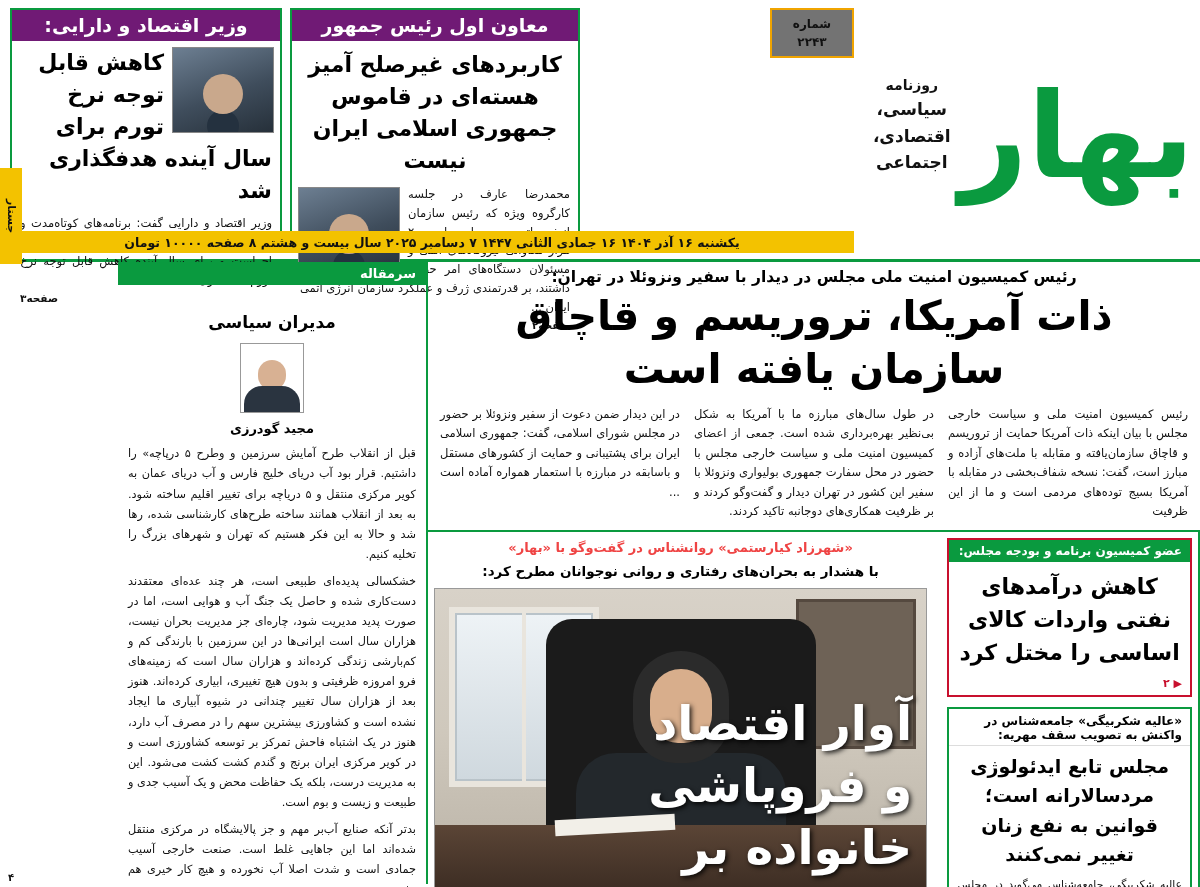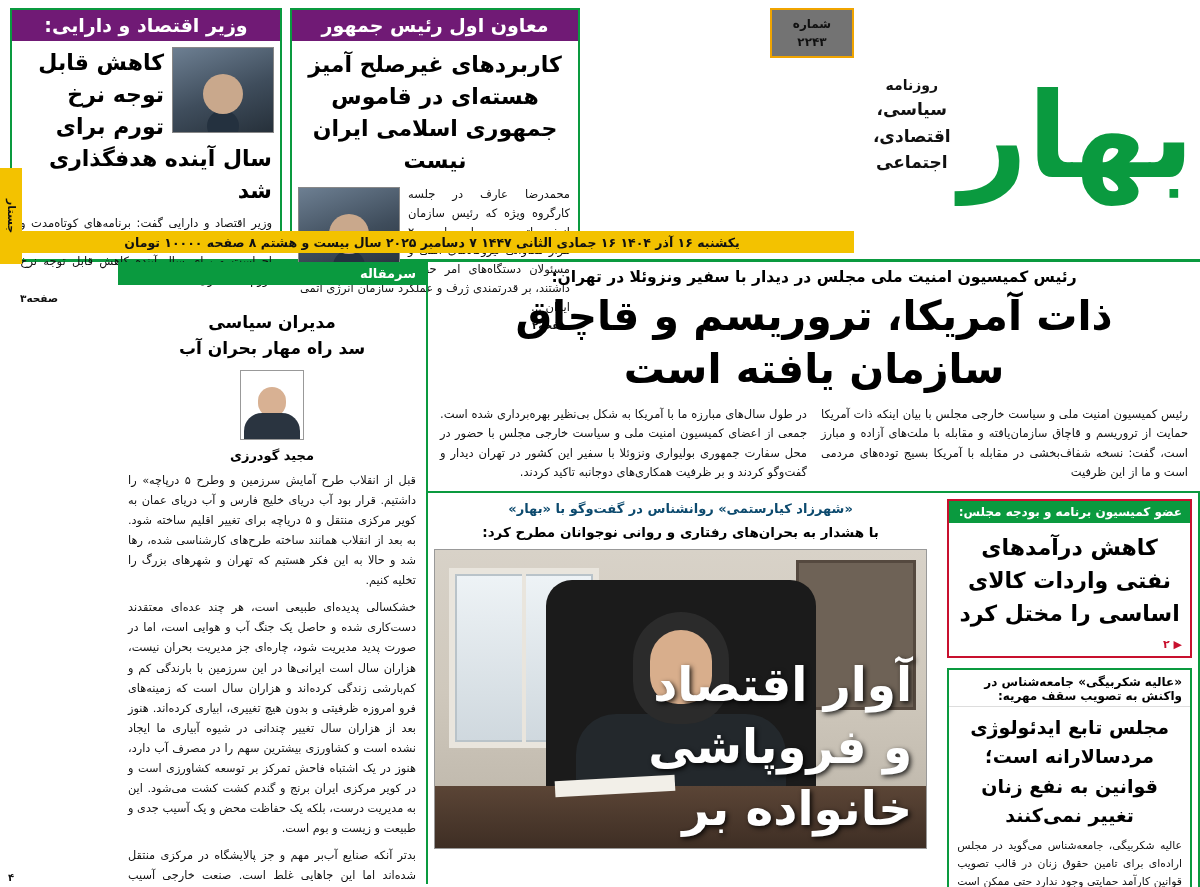--- a/index.html
+++ b/index.html
@@ -151,21 +151,21 @@
 
   
   .mid {
     display: flex; flex-direction: row;
     height: 430px;
   }
   .mid-photo-col { width: 590px; position: relative; padding: 6px 12px 0 6px; }
   .mid-side-col { width: 300px; padding: 6px 6px 0 8px; border-right: 2px solid #0a9a3f; }
 
   .ps-kicker {
-    font-size: 13px; font-weight: bold; color: #0c4a6e; text-align: center;
+    font-size: 13px; font-weight: bold; color: #ef4444; text-align: center;
     line-height: 1.6;
   }
   .ps-sub {
     font-size: 13.5px; font-weight: bold; text-align: center; color:#000;
     margin-top: 2px; line-height: 1.6;
   }
   .ps-figure {
     position: relative;
     margin-top: 6px;
     height: 300px;
@@ -341,20 +341,21 @@
 
   <div class="content">
 
     <div class="col-right">
 
       <div class="lead-kicker">رئیس کمیسیون امنیت ملی مجلس در دیدار با سفیر ونزوئلا در تهران:</div>
       <div class="lead-head">ذات آمریکا، تروریسم و قاچاق سازمان یافته است</div>
       <div class="lead-body">
         <div>رئیس کمیسیون امنیت ملی و سیاست خارجی مجلس با بیان اینکه ذات آمریکا حمایت از تروریسم و قاچاق سازمان‌یافته و مقابله با ملت‌های آزاده و مبارز است، گفت: نسخه شفاف‌بخشی در مقابله با آمریکا بسیج توده‌های مردمی است و ما از این ظرفیت</div>
         <div>در طول سال‌های مبارزه ما با آمریکا به شکل بی‌نظیر بهره‌برداری شده است. جمعی از اعضای کمیسیون امنیت ملی و سیاست خارجی مجلس با حضور در محل سفارت جمهوری بولیواری ونزوئلا با سفیر این کشور در تهران دیدار و گفت‌وگو کردند و بر ظرفیت همکاری‌های دوجانبه تاکید کردند.</div>
+        <div>در این دیدار ضمن دعوت از سفیر ونزوئلا بر حضور در مجلس شورای اسلامی، گفت: جمهوری اسلامی ایران برای پشتیبانی و حمایت از کشورهای مستقل و باسابقه در مبارزه با استعمار همواره آماده است ...</div>
       </div>
 
       <div class="mid">
 
         <div class="mid-side-col">
 
           <div class="sbox">
             <div class="sbox-kicker">عضو کمیسیون برنامه و بودجه مجلس:</div>
             <div class="sbox-head">کاهش درآمدهای نفتی واردات کالای اساسی را مختل کرد</div>
             <div class="sbox-foot">▶ <span>۲</span></div>
@@ -388,21 +389,20 @@
 
         </div>
 
       </div>
     </div>
 
     <div class="col-left">
       <div class="ed-head">سرمقاله</div>
       <div class="ed-title">
         <div>مدیران سیاسی</div>
-        <div>سد راه مهار بحران آب</div>
       </div>
       <div class="ed-author-row">
         <div class="ed-avatar">
             <div class="f"></div>
             <div class="b"></div>
           </div>
         <div class="ed-author">مجید گودرزی</div>
       </div>
       <div class="ed-body">
         <p>قبل از انقلاب طرح آمایش سرزمین و وطرح ۵ درپاچه» را داشتیم. قرار بود آب دریای خلیج فارس و آب دریای عمان به کویر مرکزی منتقل و ۵ دریاچه برای تغییر اقلیم ساخته شود. به بعد از انقلاب همانند ساخته طرح‌های کارشناسی شده، رها شد و حالا به این فکر هستیم که تهران و شهرهای بزرگ را تخلیه کنیم.</p>

